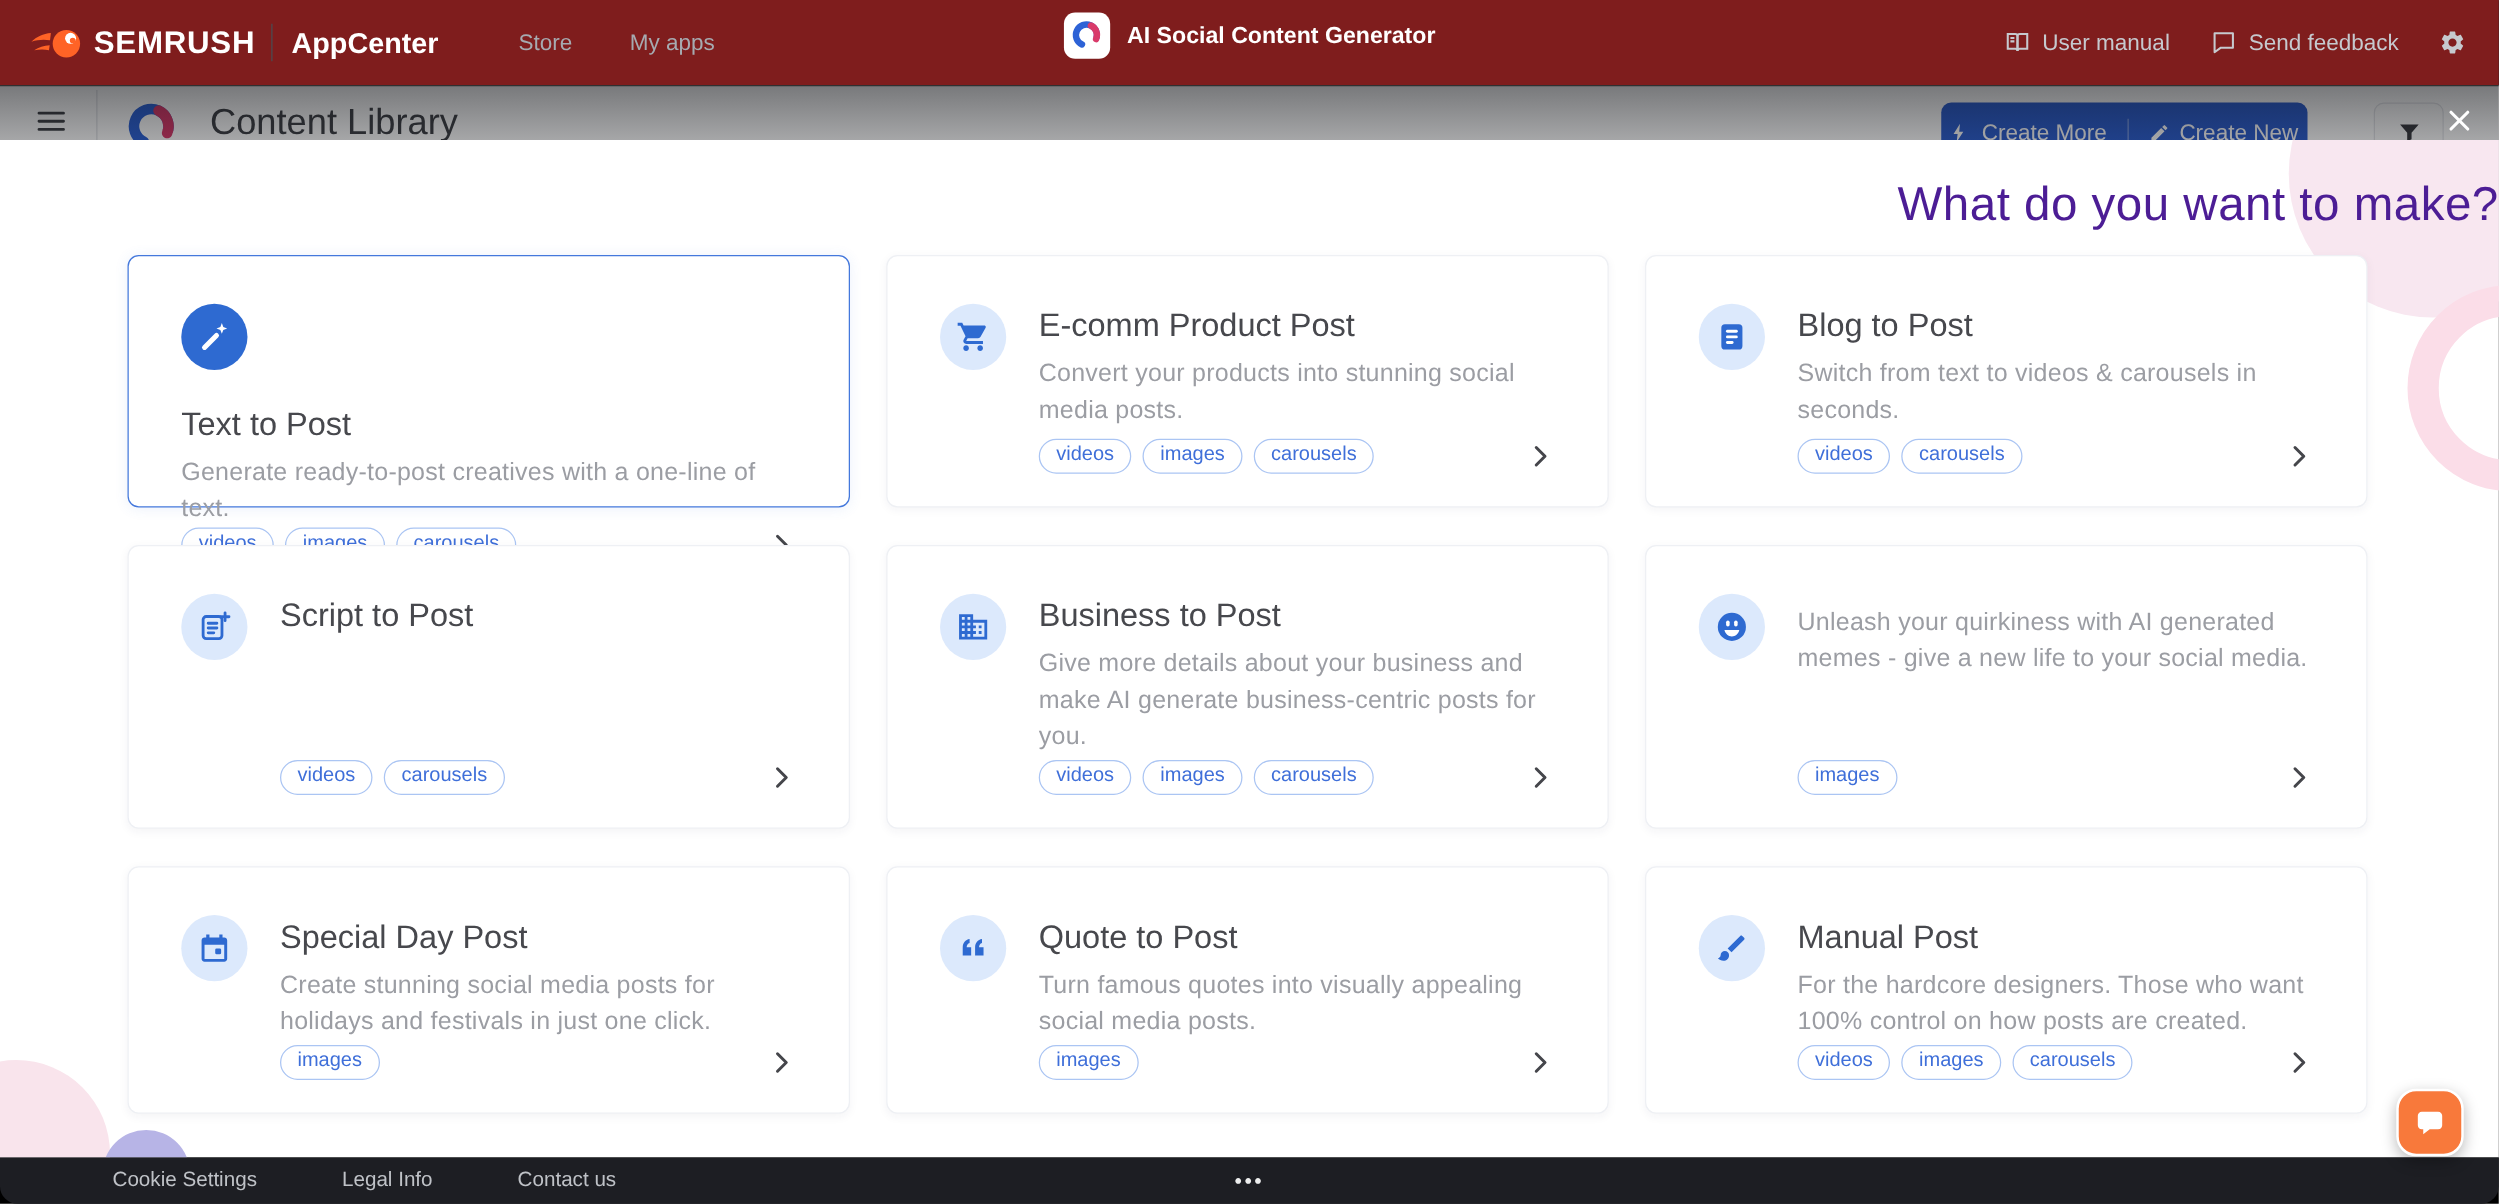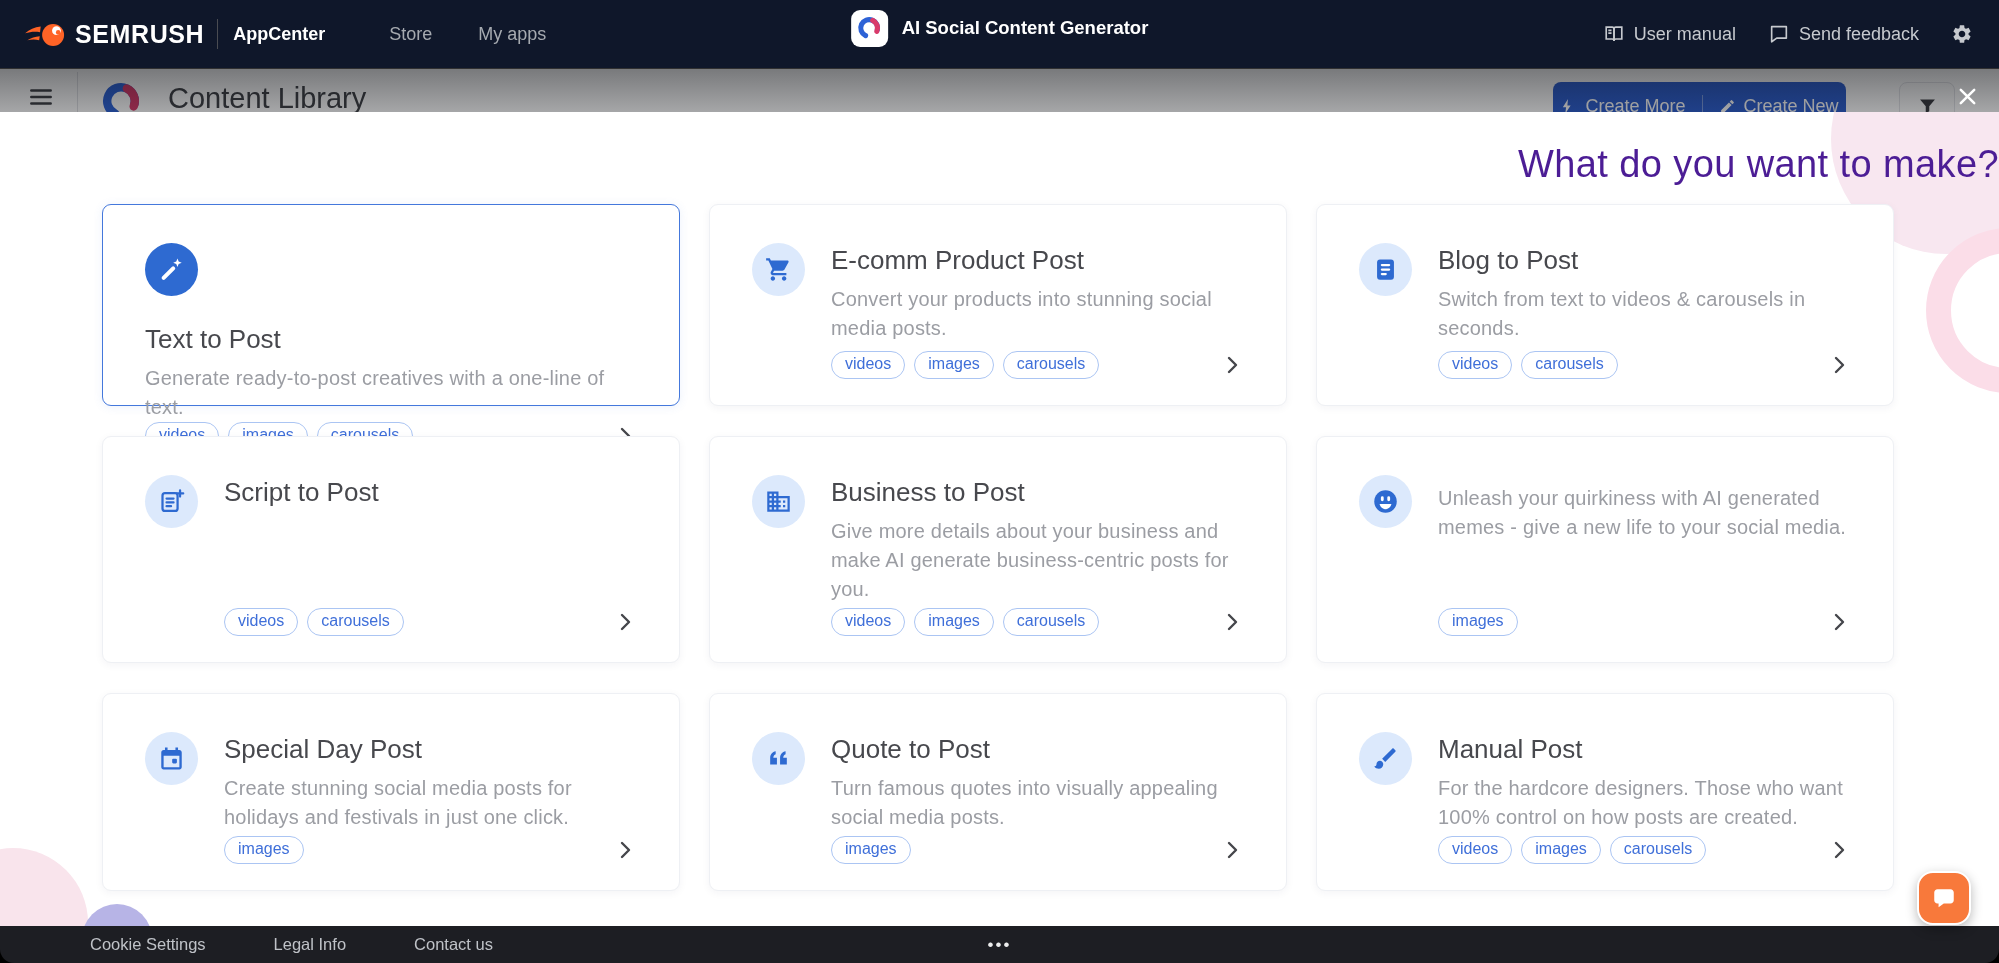--- a/index.html
+++ b/index.html
@@ -4,28 +4,28 @@
 <style>
   * { box-sizing: border-box; margin: 0; padding: 0; }
   html,body { width:1999px; height:963px; }
   body {
     position: relative; overflow: hidden; background:#000;
     font-family: "Liberation Sans", "DejaVu Sans", sans-serif;
   }
   
   .topbar {
     position:absolute; top:0; left:0; right:0; height:68px;
-    background:#0f172a; z-index:50; display:flex; align-items:center; color:#fff;
+    background:#7f1d1d; z-index:50; display:flex; align-items:center; color:#fff;
     box-shadow:0 1px 0 rgba(0,0,0,.6);
   }
   .brand { display:flex; align-items:center; margin-left:24px; gap:9px; }
   .brand-logo svg { width:42px; height:29px; display:block; }
   .brand-name { font-size:25px; font-weight:bold; letter-spacing:.6px; }
   .tb-divider { width:1px; height:30px; background:#4a4c52; margin:0 15px 0 13px; }
-  .product-name { font-size:18px; font-weight:bold; }
+  .product-name { font-size:23px; font-weight:bold; }
   .tb-nav { display:flex; gap:46px; margin-left:64px; }
   .tb-link { font-size:18px; color:#a6aab0; cursor:pointer; }
   .tb-center { position:absolute; left:50%; transform:translateX(-50%); top:0; height:56px;
     display:flex; align-items:center; gap:14px; }
   .app-badge { width:37px; height:37px; border-radius:9px; background:#fff;
     display:flex; align-items:center; justify-content:center; }
   .app-badge svg { width:28px; height:28px; }
   .tb-center-title { font-size:18.5px; font-weight:bold; }
   .tb-right { margin-left:auto; display:flex; align-items:center; gap:32px; margin-right:26px; color:#c6c9ce; }
   .tb-action { display:flex; align-items:center; gap:9px; font-size:18px; cursor:pointer; }

